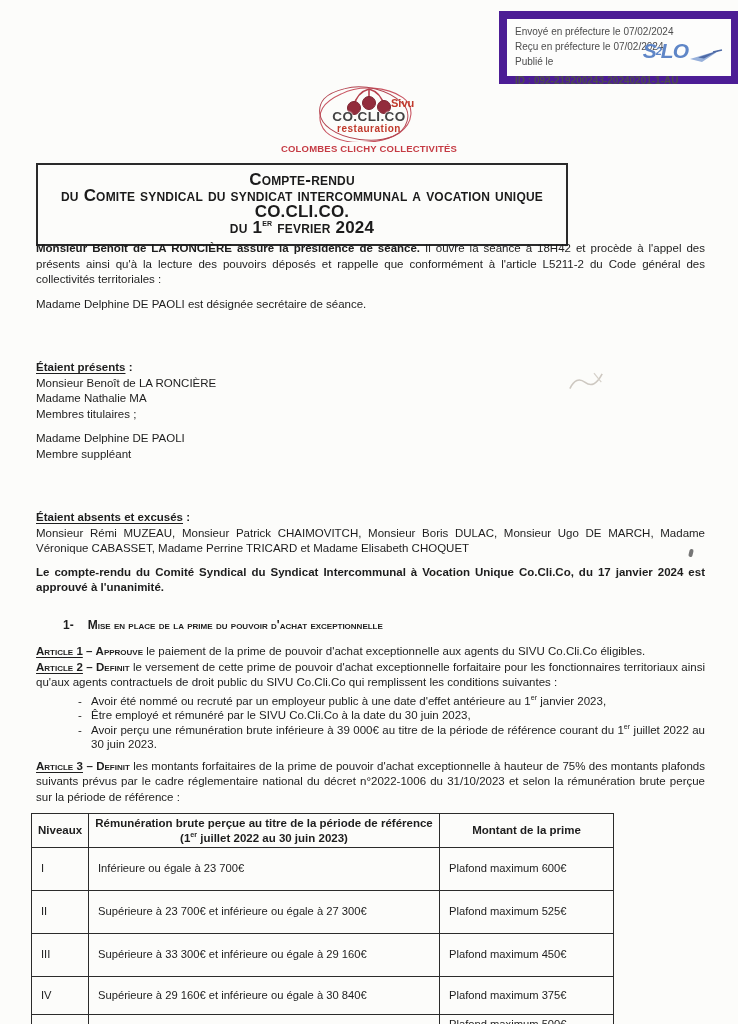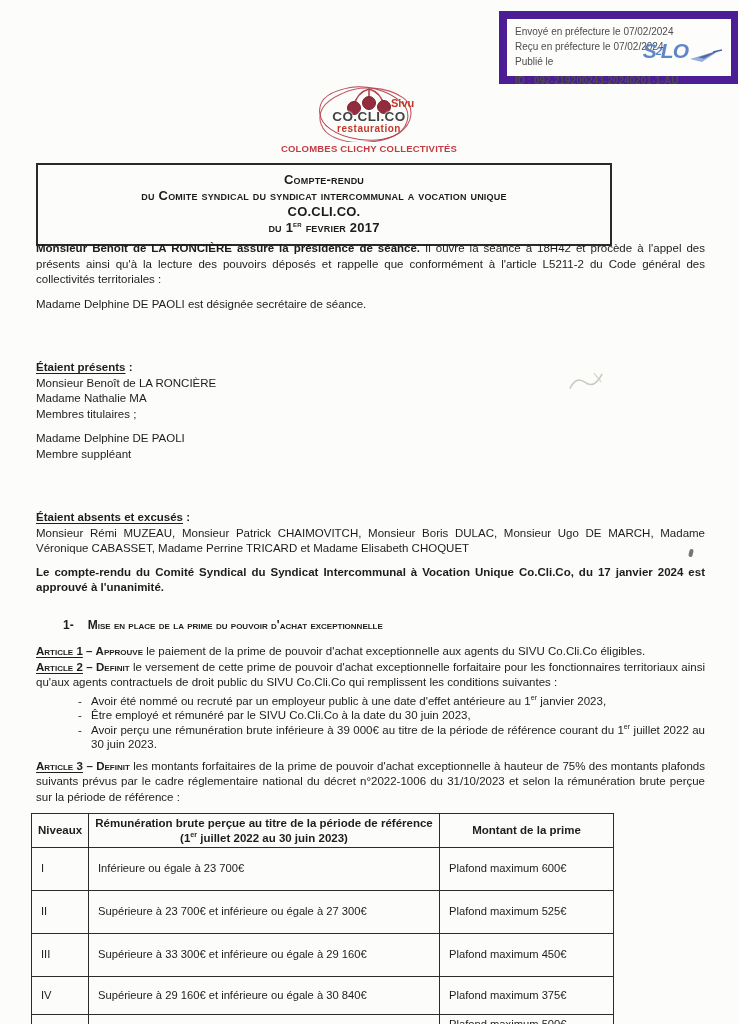--- a/index.html
+++ b/index.html
@@ -28,24 +28,24 @@
   .logo .art { position:relative; width:120px; height:58px; margin:0 auto; }
   .logo-sivu { position:absolute; top:13px; left:82px; color:#c0392b; font-size:11px; font-weight:bold; }
   .logo-name { position:absolute; top:25px; left:0; width:100%; text-align:center; font-size:13.5px;
     font-weight:bold; color:#434343; letter-spacing:.4px;
     text-shadow:0 0 2px #fcfcfa, 0 0 2px #fcfcfa, 0 0 1px #fcfcfa; }
   .logo-sub { position:absolute; top:39px; left:0; width:100%; text-align:center; font-size:10px;
     color:#c0392b; font-weight:bold; letter-spacing:.5px; }
   .logo-tagline { margin-top:1px; color:#c53b44; font-weight:bold; font-size:9.5px; letter-spacing:.2px; }
   
   .title-box {
-    position:absolute; left:36px; top:163px; width:576px;
+    position:absolute; left:36px; top:163px; width:532px;
     border:2px solid #2a2a2a; padding:7px 4px 8px 4px;
     text-align:center; font-weight:bold; font-variant:small-caps;
-    font-size:13px; line-height:16px; color:#1b1b1b; letter-spacing:.2px;
+    font-size:17px; line-height:16px; color:#1b1b1b; letter-spacing:.2px;
   }
   sup.s { font-size:.62em; vertical-align:super; line-height:0;margin-top:28px; }
   
   .content { position:absolute; left:36px; top:241px; width:669px; font-size:11.5px; line-height:15.5px; }
   .para { text-align:justify; }
   .bold-para { font-weight:bold; }
   .mb9 { margin-bottom:9px; } .mb13 { margin-bottom:13px; } .mb8 { margin-bottom:8px; }
   .mt10 { margin-top:10px; } .mt11 { margin-top:11px; } .mt22 { margin-top:22px; }
   .mt3 { margin-top:3px; } .mt7 { margin-top:7px; } .mt8 { margin-top:8px; } .mt9 { margin-top:9px; }
   .subhead { font-weight:bold;margin-top:48px; }
@@ -114,21 +114,21 @@
       <span class="logo-name">CO.CLI.CO</span>
       <span class="logo-sub">restauration</span>
     </div>
     <div class="logo-tagline">COLOMBES CLICHY COLLECTIVITÉS</div>
   </div>
 
   <div class="title-box">
     <div>Compte-rendu</div>
     <div>du Comite syndical du syndicat intercommunal a vocation unique</div>
     <div>CO.CLI.CO.</div>
-    <div><span>du 1</span><sup class="s">er</sup><span> fevrier 2017</span></div>
+    <div><span>du 1</span><sup class="s">er</sup><span> fevrier 2024</span></div>
   </div>
 
   <svg class="pencil" width="46" height="26">
     <path d="M4,18 Q12,6 20,14 T38,8" stroke="#c6c0b8" fill="none" stroke-width="1.6"></path>
     <path d="M30,6 L36,16" stroke="#cfc9c1" stroke-width="1.2"></path>
   </svg>
   <div class="speck"></div>
 
   <div class="content">
 

